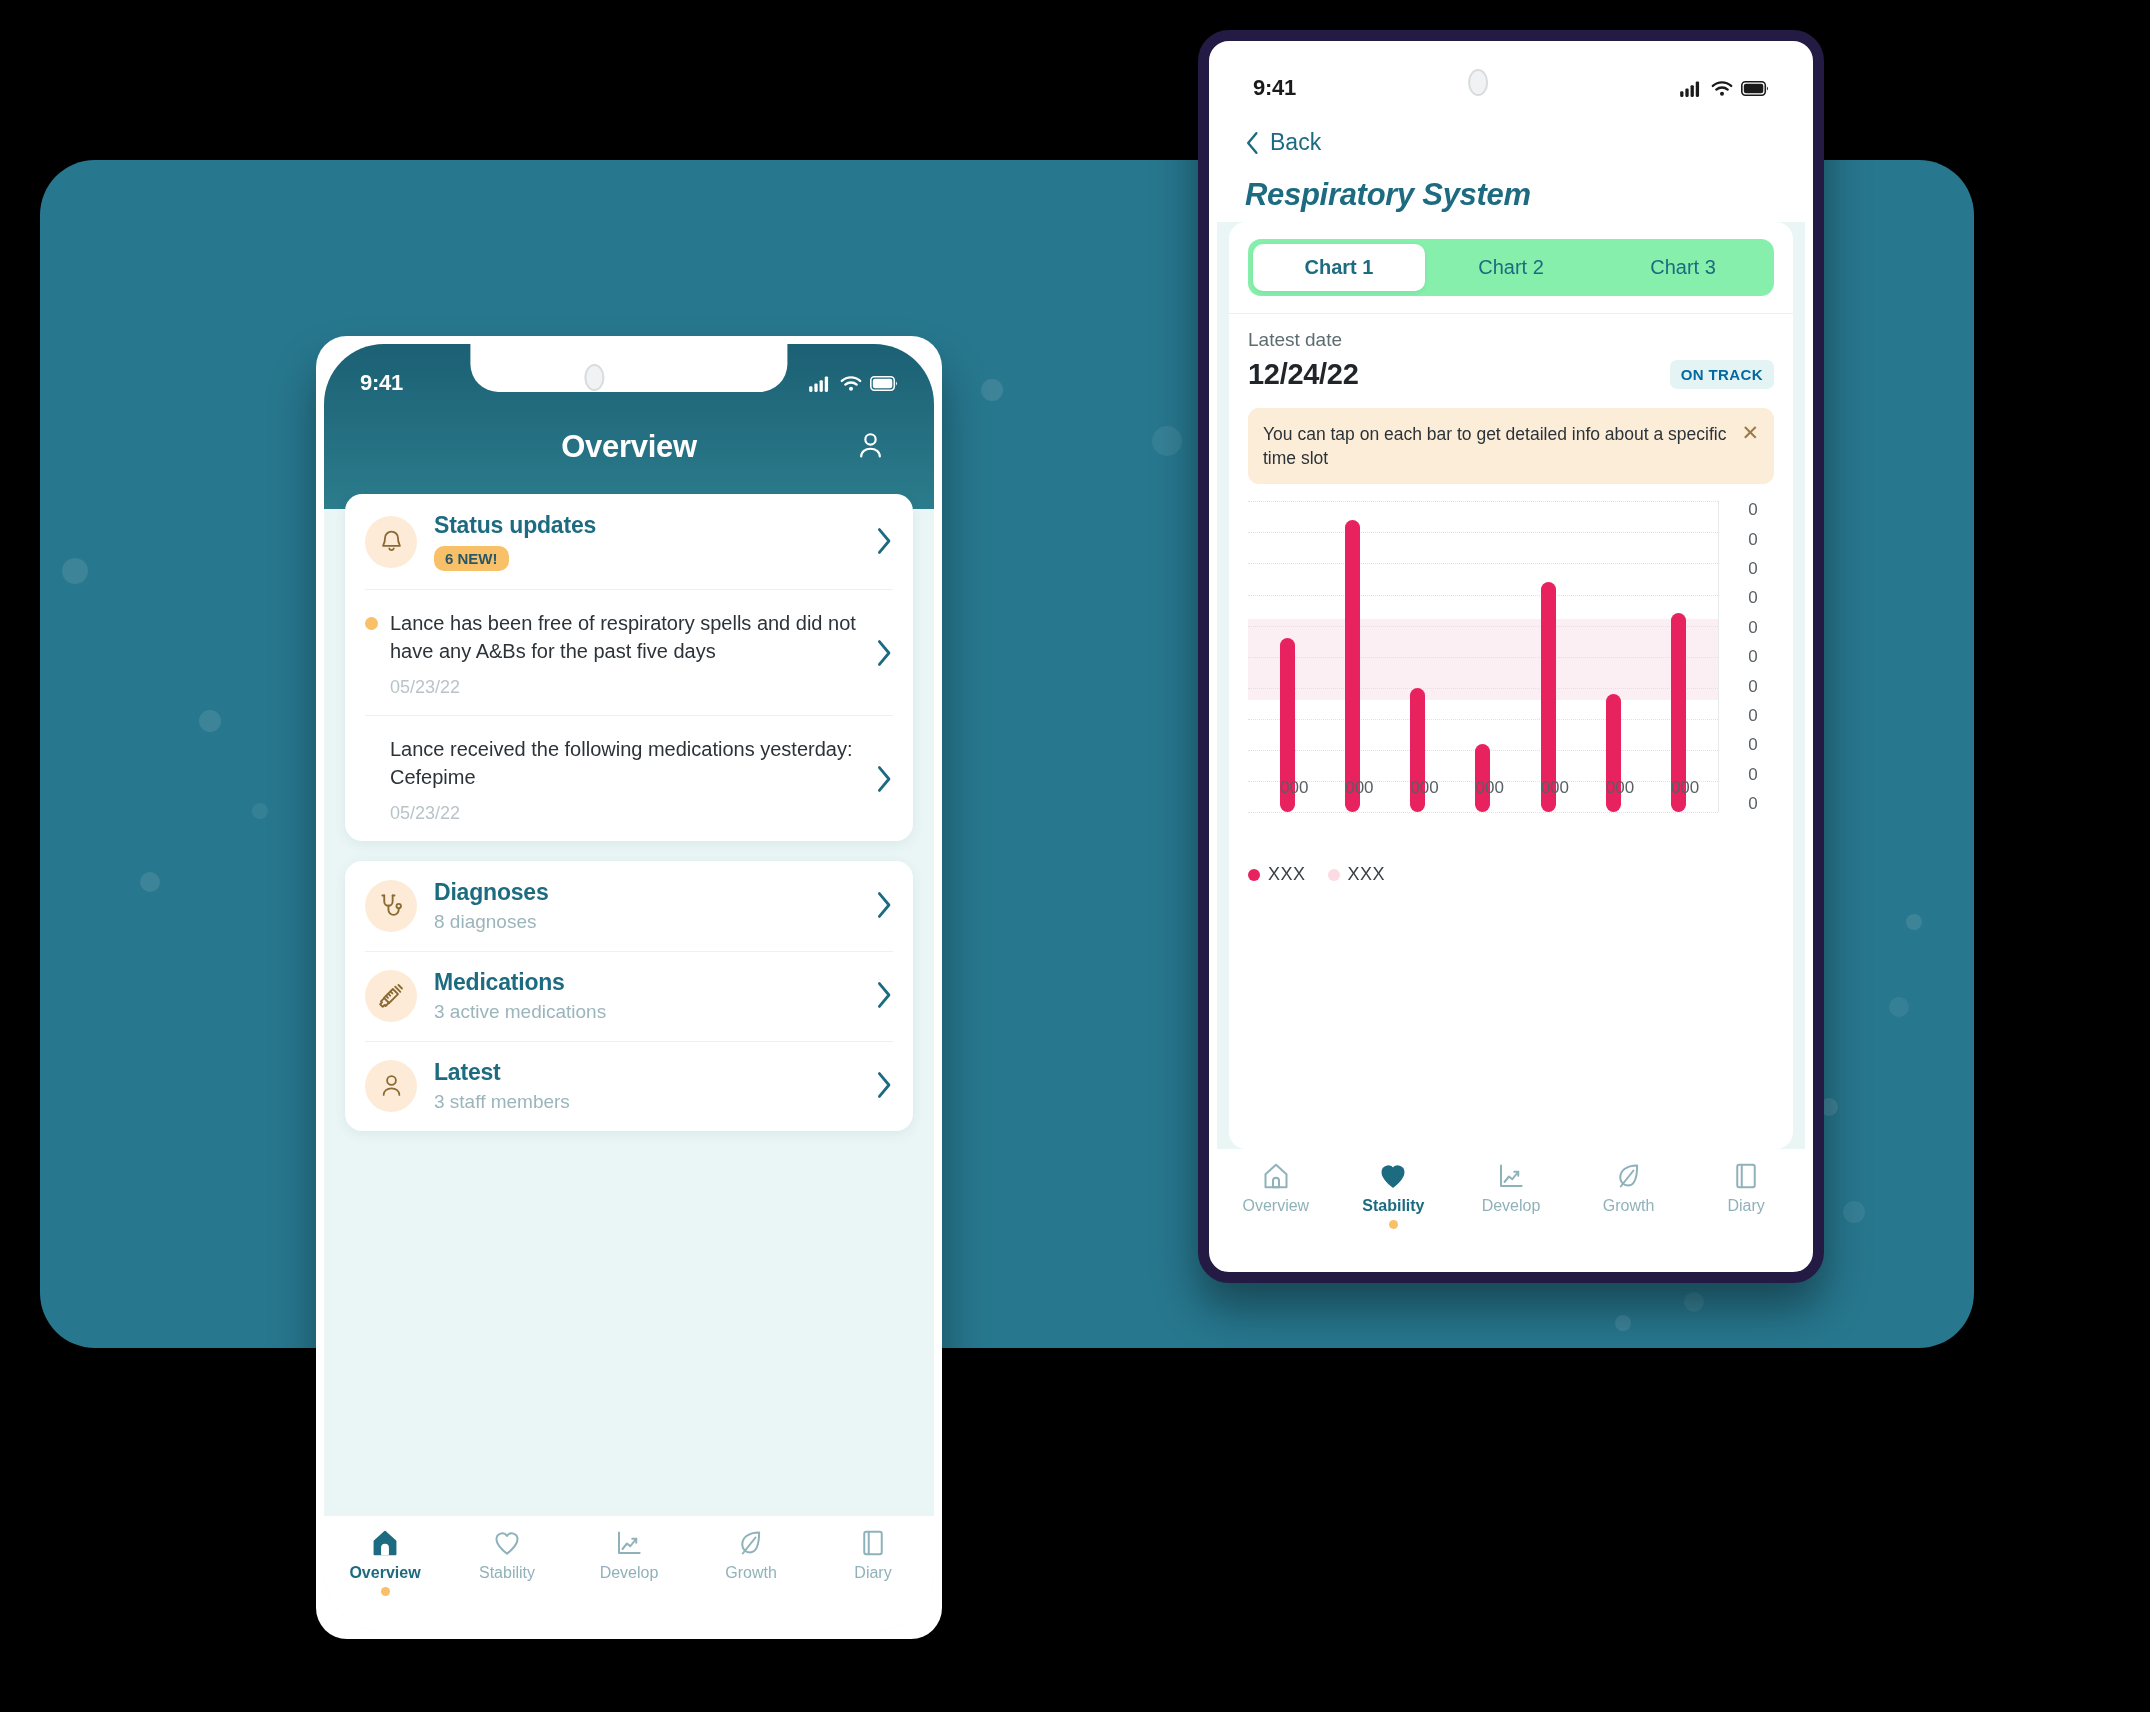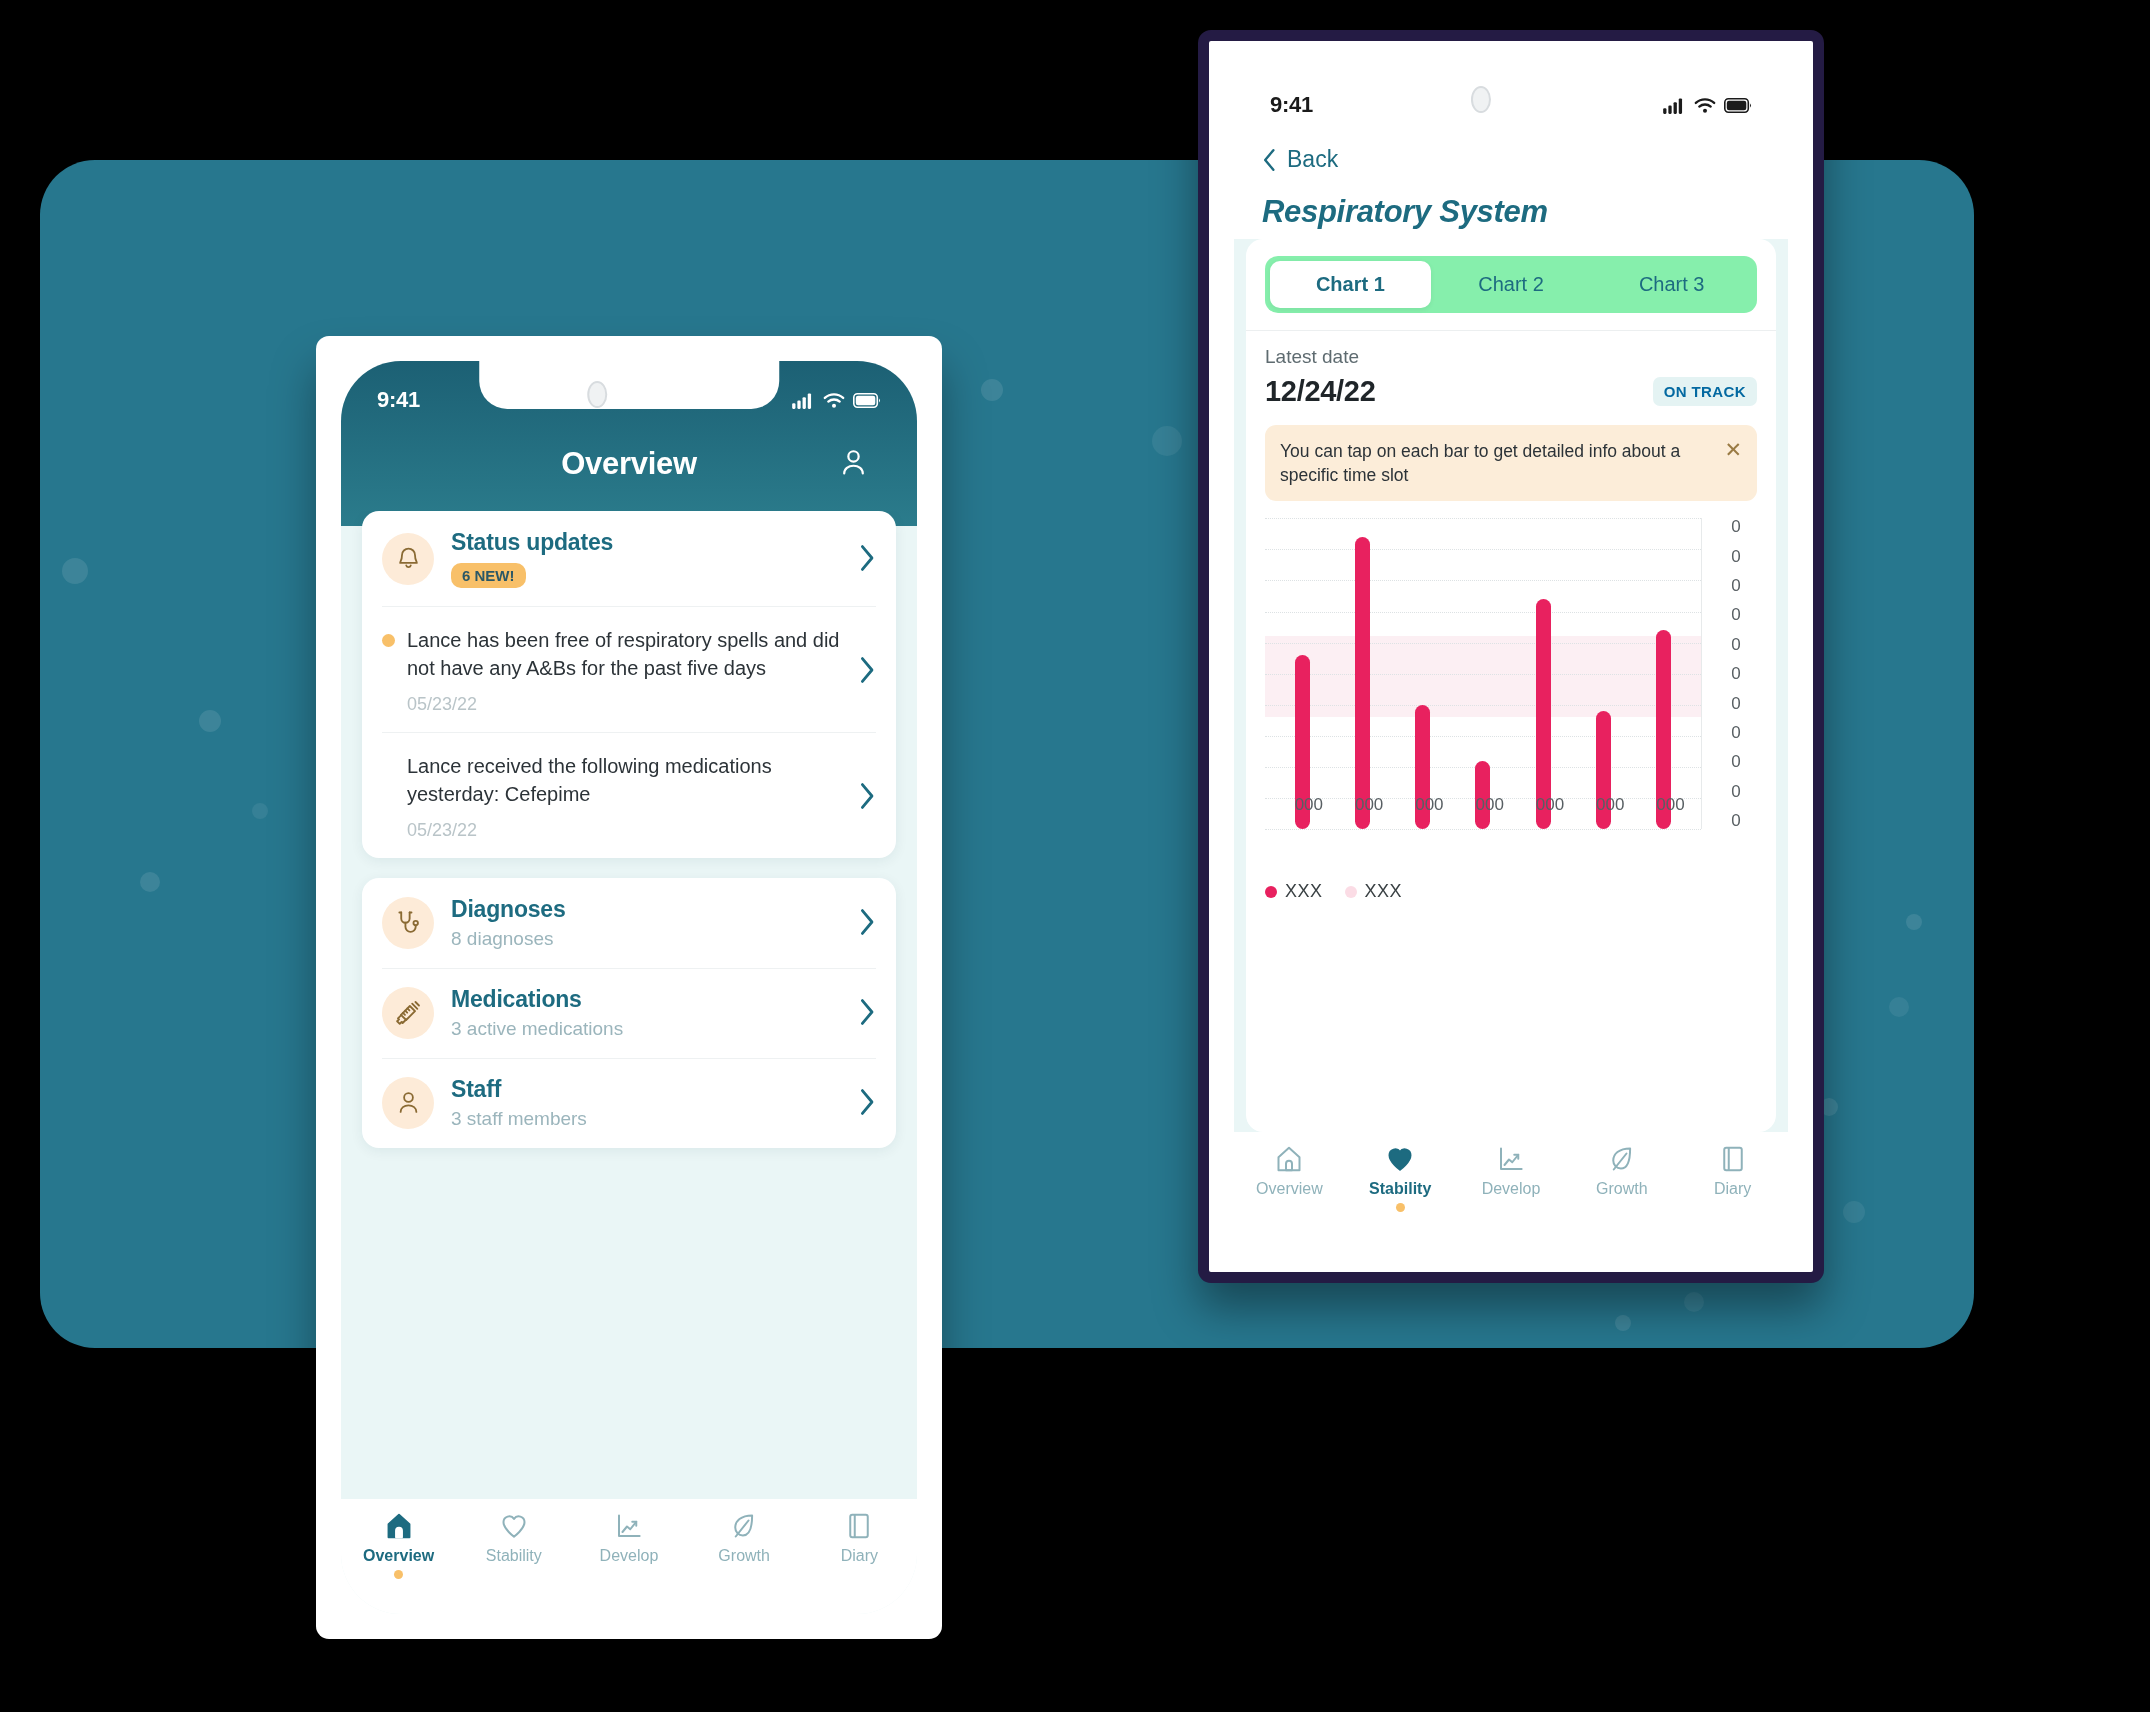--- a/index.html
+++ b/index.html
@@ -16,22 +16,22 @@
     border-radius: 55px;
     overflow: hidden;
   }
   .dot { position: absolute; border-radius: 50%; background: rgba(255,255,255,0.10); }
   .dot.d2 { background: rgba(255,255,255,0.07); }
 
   
   .phone {
     position: absolute;
     background: #FFFFFF;
-    border-radius: 13px;
-    padding: 25px;
+    border-radius: 31px;
+    padding: 8px;
   }
   .phone .screen {
     position: relative;
     width: 100%; height: 100%;
     background: #FFFFFF;
     border-radius: 60px;
     overflow: hidden;
   }
   .notch {
     position: absolute; top: 0; left: 50%; transform: translateX(-50%);
@@ -397,21 +397,21 @@
           </div>
 
           <div class="row">
             <div class="ic-circle">
               <svg width="27" height="27" viewBox="0 0 24 24" fill="none" stroke="#8A6A33" stroke-width="1.6" stroke-linecap="round">
                 <circle cx="12" cy="7.5" r="3.9"></circle>
                 <path d="M5 20.4c0-3.5 3.1-5.9 7-5.9s7 2.4 7 5.9"></path>
               </svg>
             </div>
             <div class="row-text">
-              <div class="row-title">Staff</div>
+              <div class="row-title">Latest</div>
               <div class="row-sub">3 staff members</div>
             </div>
             <div class="chev">
               <svg width="17" height="28" viewBox="0 0 12 22" fill="none" stroke="#1D6B80" stroke-width="2.2" stroke-linecap="round" stroke-linejoin="round">
                   <path d="M2 2l7.5 9L2 20"></path>
                 </svg>
             </div>
           </div>
         </div>
       </div>

